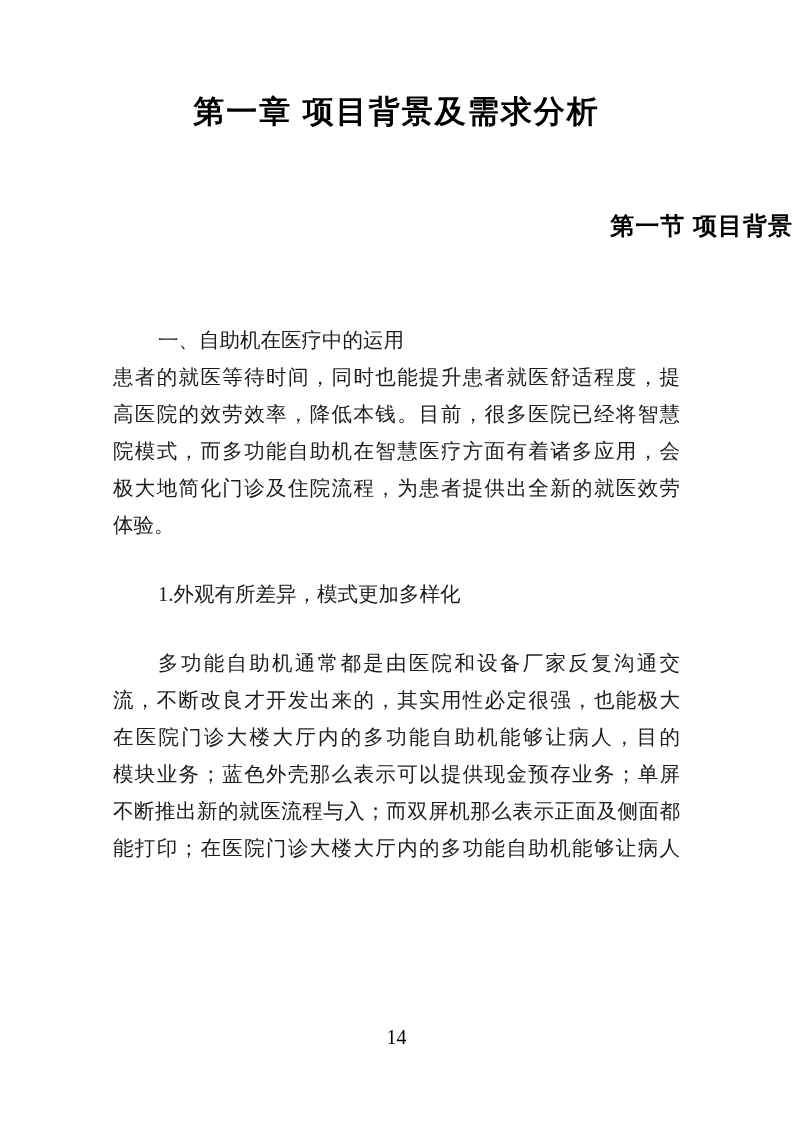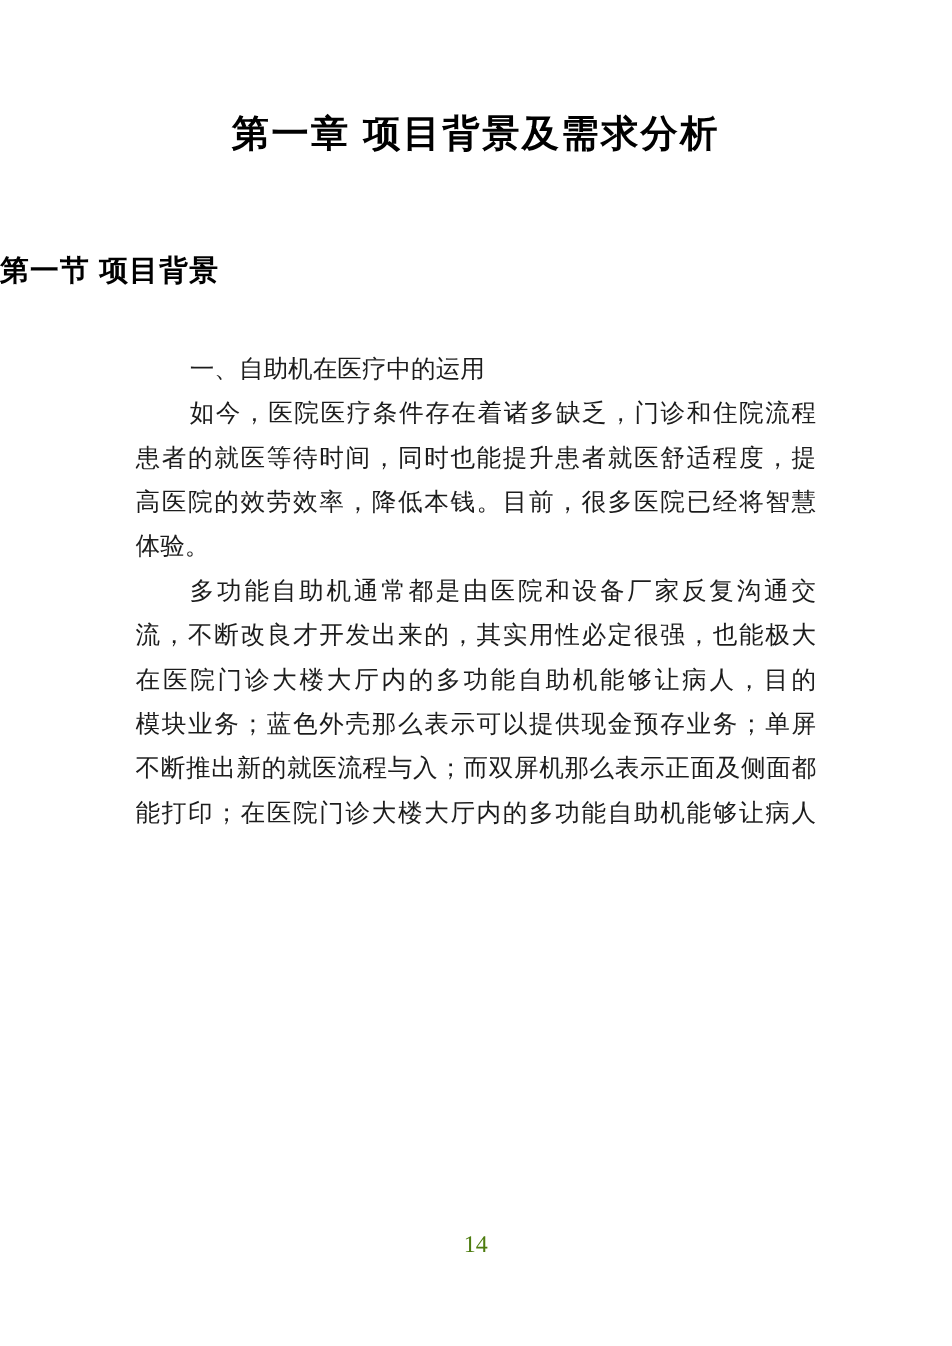--- a/index.html
+++ b/index.html
@@ -30,21 +30,21 @@
     letter-spacing: 2px;
     color: #000000;
     white-space: nowrap;
   }
   .section-title {
     position: absolute;
     top: 211px;
     left: 0;
     width: 793px;
     margin: 0;
-    text-align: left;
+    text-align: right;
     font-family: "Liberation Sans", "DejaVu Sans", sans-serif;
     font-weight: 700;
     font-size: 24px;
     line-height: 30px;
     letter-spacing: 1px;
     color: #000000;
     white-space: nowrap;
   }
   .body-text {
     position: absolute;
@@ -56,52 +56,55 @@
     color: #1c1c1c;
   }
   .line {
     text-align: justify;
     text-align-last: justify;
     overflow: hidden;
     height: 37px;
   }
   .line.indent {
     text-indent: 2.2em;
+    margin-top: 32px;
   }
   .line.short {
     text-align: left;
     text-align-last: left;
   }
   .page-number {
     position: absolute;
     top: 1024px;
     left: 0;
     width: 793px;
     text-align: center;
     font-family: "Liberation Serif", "DejaVu Serif", serif;
     font-size: 20px;
     line-height: 26px;
-    color: #4d7c0f;
+    color: #000000;
   }
 </style>
 </head>
 <body>
 
 <div class="page">
 
   <h1 class="chapter-title">第一章 项目背景及需求分析</h1>
 
   <h2 class="section-title">第一节 项目背景</h2>
 
   <div class="body-text">
     <div class="line indent short">一、自助机在医疗中的运用</div>
-    <div class="line indent">如今，医院医疗条件存在着诸多缺乏，门诊和住院流程</div>
     <div class="line">患者的就医等待时间，同时也能提升患者就医舒适程度，提</div>
     <div class="line">高医院的效劳效率，降低本钱。目前，很多医院已经将智慧</div>
+    <div class="line">院模式，而多功能自助机在智慧医疗方面有着诸多应用，会</div>
+    <div class="line">极大地简化门诊及住院流程，为患者提供出全新的就医效劳</div>
     <div class="line short">体验。</div>
+    <div class="line indent short">1.外观有所差异，模式更加多样化</div>
     <div class="line indent">多功能自助机通常都是由医院和设备厂家反复沟通交</div>
     <div class="line">流，不断改良才开发出来的，其实用性必定很强，也能极大</div>
     <div class="line">在医院门诊大楼大厅内的多功能自助机能够让病人，目的</div>
     <div class="line">模块业务；蓝色外壳那么表示可以提供现金预存业务；单屏</div>
     <div class="line">不断推出新的就医流程与入；而双屏机那么表示正面及侧面都</div>
     <div class="line">能打印；在医院门诊大楼大厅内的多功能自助机能够让病人</div>
   </div>
 
   <div class="page-number">14</div>
 

